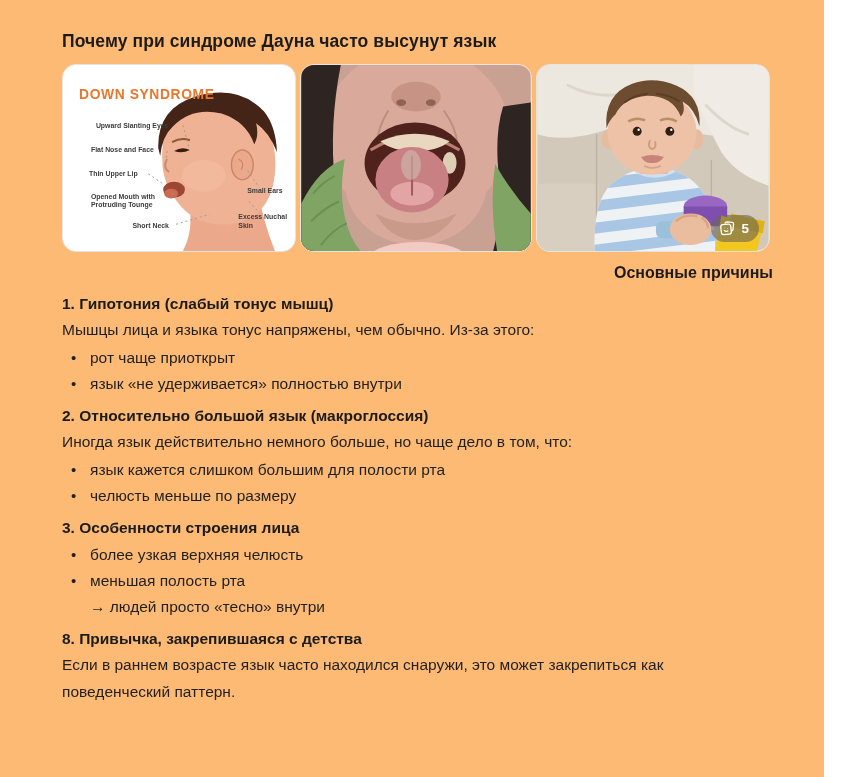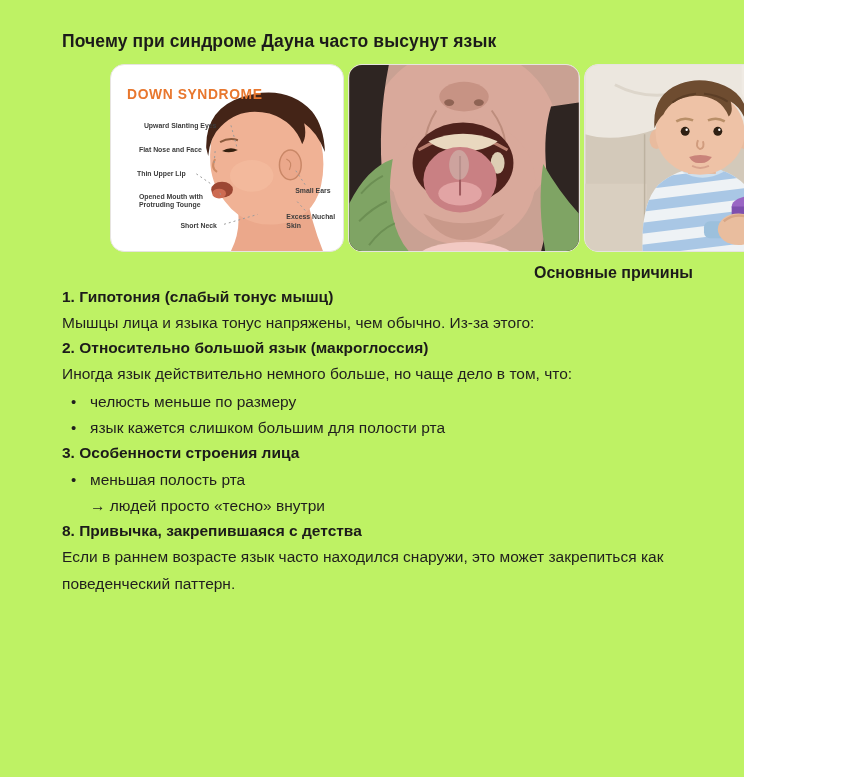--- a/index.html
+++ b/index.html
@@ -1,40 +1,40 @@
 <!DOCTYPE html>
 <html lang="ru"><head>
 <meta charset="utf-8">
 <style>
   * { box-sizing: border-box; margin: 0; padding: 0; }
   html,body { background:#ffffff; }
   .page {
     position: relative;
-    width: 744px; height: 777px;
-    background: #bef264;
+    width: 824px; height: 777px;
+    background: #fdba74;
     font-family: "Liberation Sans", sans-serif;
     color: #201f1e;
     overflow: hidden;
   }
   .content { padding: 30px 51px 0 62px; }
 
   h1.page-title {
     font-size: 17.5px; line-height: 22px; font-weight: 700;
     letter-spacing: .1px; color: #1c1b1a;
     margin-bottom: 12px;
   }
 
   
   .gallery { display: flex; gap: 4px; width: 704px; }
   .img-card {
     position: relative; height: 188px; flex: 0 0 auto;
     border: 1px solid #e7e4e0; border-radius: 14px;
     overflow: hidden; background: #fff; cursor: pointer;
   }
-  .img-card.c1 { width: 234px; margin-left: 48px; }
+  .img-card.c1 { width: 234px; }
   .img-card.c2 { width: 232px; }
   .img-card.c3 { width: 234px; }
   .img-card svg { display: block; width: 100%; height: 100%; }
 
   .img-badge {
     position: absolute; right: 10px; bottom: 9px;
     height: 27px; padding: 0 10px 0 8px; border-radius: 14px;
     background: rgba(108,101,88,.62);
     display: flex; align-items: center; gap: 5px;
     color: #ffffff; font-size: 13.5px; font-weight: 700;
@@ -42,21 +42,21 @@
   .img-badge svg { width: 17px; height: 17px; }
 
   
   .intro { margin-top: 22px; font-size: 15.5px; line-height: 28px; color: #201f1e; }
   .term-link {
     color: #201f1e; text-decoration: underline dotted;
     text-decoration-color: #a9a49d; text-underline-offset: 3.5px;
     text-decoration-thickness: 1px; cursor: pointer;
   }
   h2.causes-heading { margin-top: 9px; font-size: 16px; line-height: 24px; font-weight: 700; color:#1c1b1a;text-align:right; }
-  .section { }
+  .section { margin-top: 7px; }
   h3.sec-heading { font-size: 15.5px; line-height: 24px; font-weight: 700; color:#1c1b1a; }
   p.sec-lead { font-size: 15.5px; line-height: 27px; }
   ul.blt { list-style: none; margin-top: 2px; }
   ul.blt li { position: relative; padding-left: 28px; font-size: 15.5px; line-height: 26px; }
   ul.blt li::before { content: "•"; position: absolute; left: 9px; top: 0; font-size: 15px; }
   p.sec-note { padding-left: 28px; font-size: 15.5px; line-height: 26px; }
   .sec4-lead { max-width: 755px; }
 </style>
 </head>
 <body>
@@ -220,34 +220,39 @@
         </div>
       </div>
     </div>
 
 
     <h2 class="causes-heading">Основные причины</h2>
 
     <div class="section">
       <h3 class="sec-heading">1. Гипотония (слабый тонус мышц)</h3>
       <p class="sec-lead">Мышцы лица и языка тонус напряжены, чем обычно. Из-за этого:</p>
+      <ul class="blt">
+        <li>рот чаще приоткрыт</li>
+        <li>язык «не удерживается» полностью внутри</li>
+      </ul>
     </div>
 
     <div class="section">
       <h3 class="sec-heading">2. Относительно большой язык (макроглоссия)</h3>
       <p class="sec-lead">Иногда язык действительно немного больше, но чаще дело в том, что:</p>
       <ul class="blt">
+        <li>язык кажется слишком большим для полости рта</li>
         <li>челюсть меньше по размеру</li>
-        <li>язык кажется слишком большим для полости рта</li>
       </ul>
     </div>
 
     <div class="section">
       <h3 class="sec-heading">3. Особенности строения лица</h3>
       <ul class="blt">
+        <li>более узкая верхняя челюсть</li>
         <li>меньшая полость рта</li>
       </ul>
       <p class="sec-note">→ людей просто «тесно» внутри</p>
     </div>
 
     <div class="section">
       <h3 class="sec-heading">8. Привычка, закрепившаяся с детства</h3>
       <p class="sec-lead sec4-lead">Если в раннем возрасте язык часто находился снаружи, это может закрепиться как поведенческий паттерн.</p>
     </div>
 

